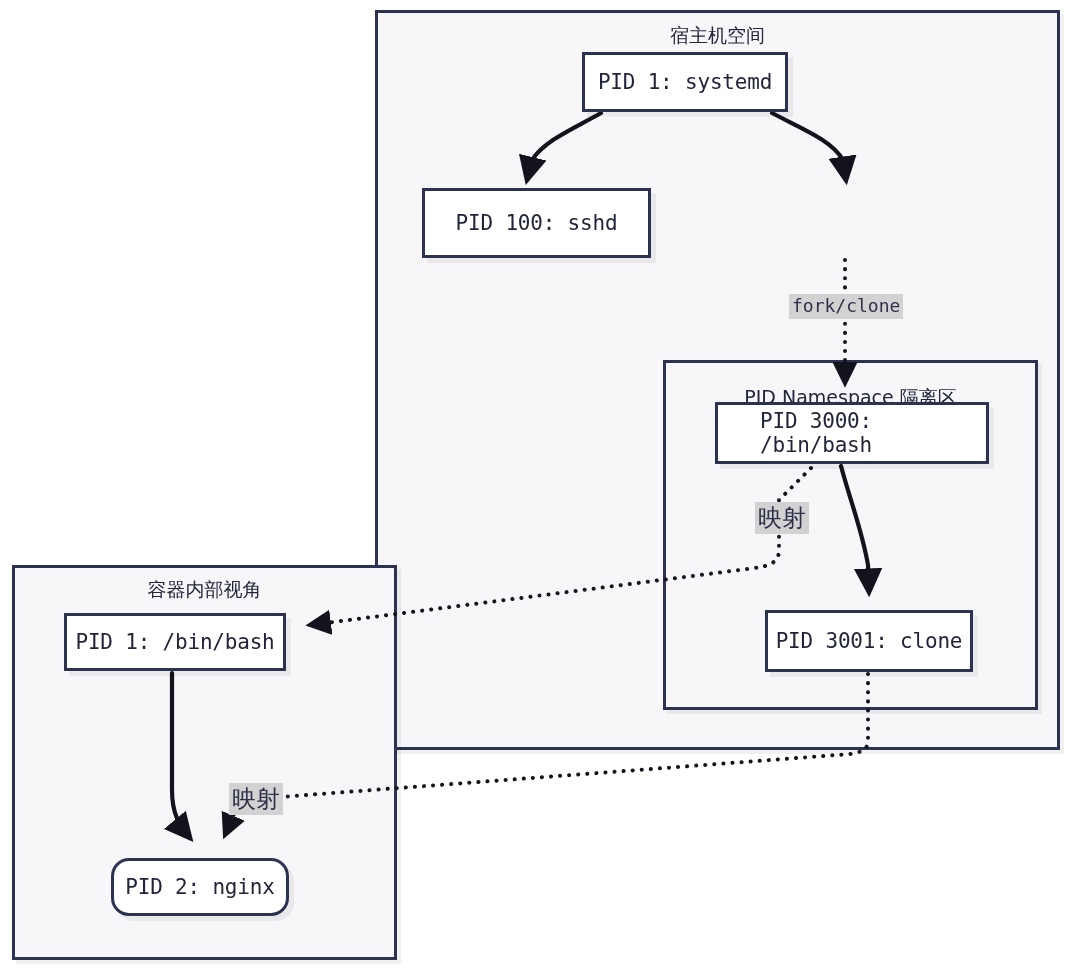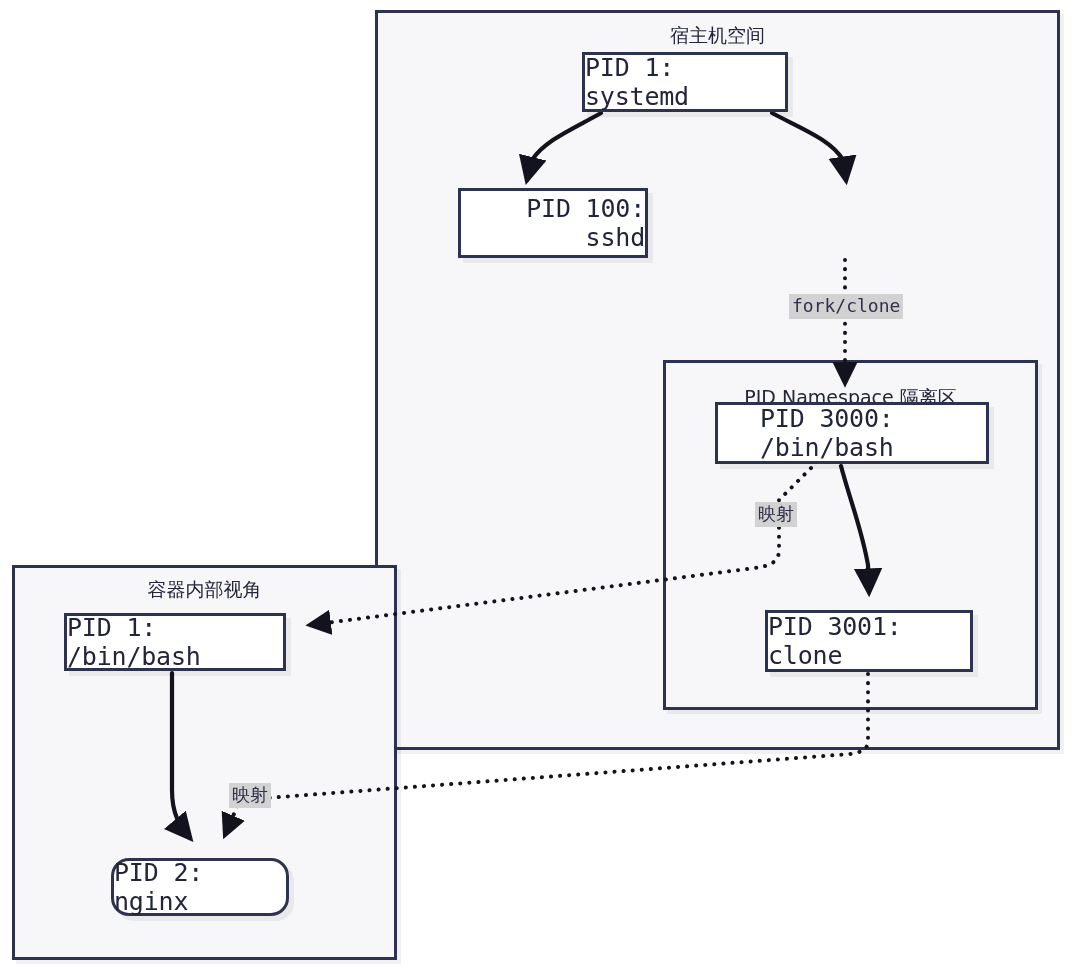--- a/index.html
+++ b/index.html
@@ -43,41 +43,41 @@
   .node {
     position: absolute;
     background: #ffffff;
     border: 3px solid #2d3250;
     box-sizing: border-box;
     display: flex;
     align-items: center;
     justify-content: center;
     box-shadow: 5px 5px 0 0 rgba(0,0,0,0.055);
     font-family: "DejaVu Sans Mono", monospace;
-    font-size: 25px;
+    font-size: 21px;
     color: #22253a;
     letter-spacing: -0.2px;
   }
   
   .edge-label {
     position: absolute;
     background: #d2d2d2;
     color: #2f3148;
     font-size: 18px;
     padding: 1px 3px;
     white-space: nowrap;
     line-height: 1.25;
   }
   .edge-label.mono {
     font-family: "DejaVu Sans Mono", monospace;
     font-size: 18px;
   }
   .edge-label.cjk {
     font-family: "DejaVu Sans", sans-serif;
-    font-size: 18px;
+    font-size: 24px;
   }
 </style>
 </head>
 <body>
 
 <div id="canvas">
 
   <div class="cluster" id="cluster-host" style="left:375px; top:10px; width:685px; height:740px;">
     <div class="cluster-label" style="top:10px;">宿主机空间</div>
   </div>
@@ -114,21 +114,21 @@
     <path d="M 868,674 L 868,740 C 868,750 862,752 850,754
              L 240,800 L 225,835" fill="none" stroke="#12131c" stroke-width="4" stroke-linecap="round" stroke-dasharray="0.1 9" marker-end="url(#arrow-dotted)"></path>
 
     <path d="M 172,673 L 172,790 C 172,815 180,826 190,838" fill="none" stroke="#12131c" stroke-width="4.2" stroke-linecap="round" marker-end="url(#arrow-solid)"></path>
   </svg>
 
   <div class="node" style="left:582px; top:52px; width:206px; height:60px;">
     <span>PID 1: systemd</span>
   </div>
 
-  <div class="node" style="left:458px; top:188px; width:190px; height:70px;text-align:right;">
+  <div class="node" style="left:422px; top:188px; width:229px; height:70px;text-align:right;">
     <span>PID 100: sshd</span>
   </div>
 
 
   <div class="node" style="left:715px; top:402px; width:274px; height:62px;padding-left:42px;">
     <span>PID 3000: /bin/bash</span>
   </div>
 
   <div class="node" style="left:765px; top:610px; width:208px; height:62px;">
     <span>PID 3001: clone</span>

